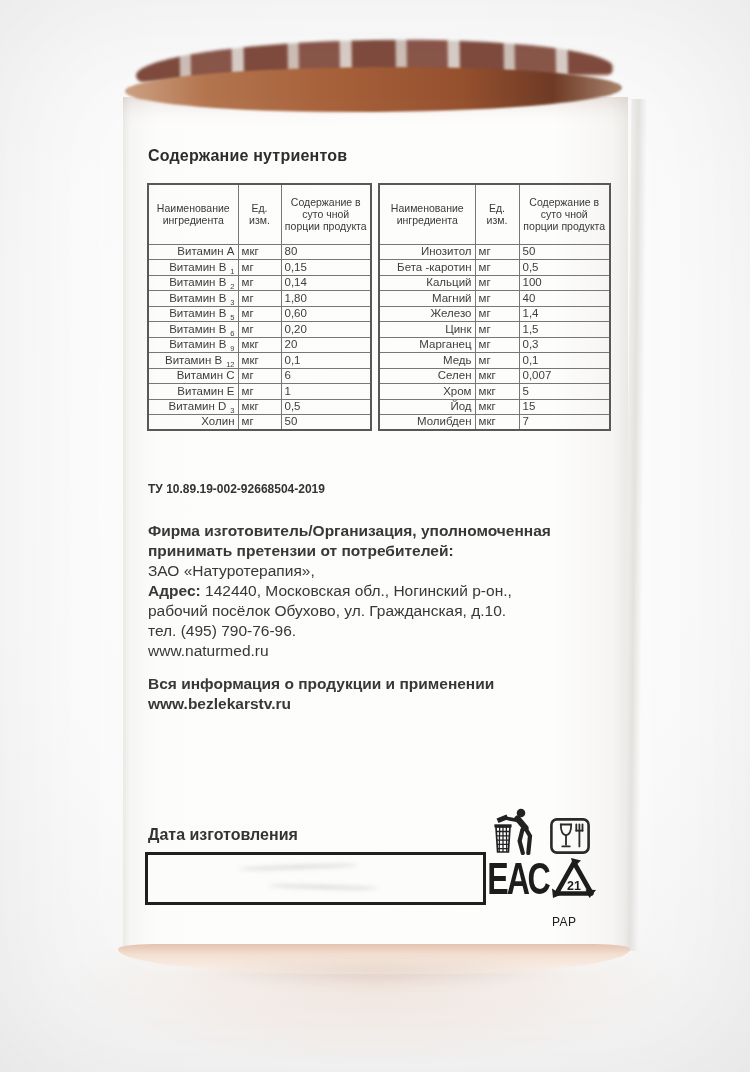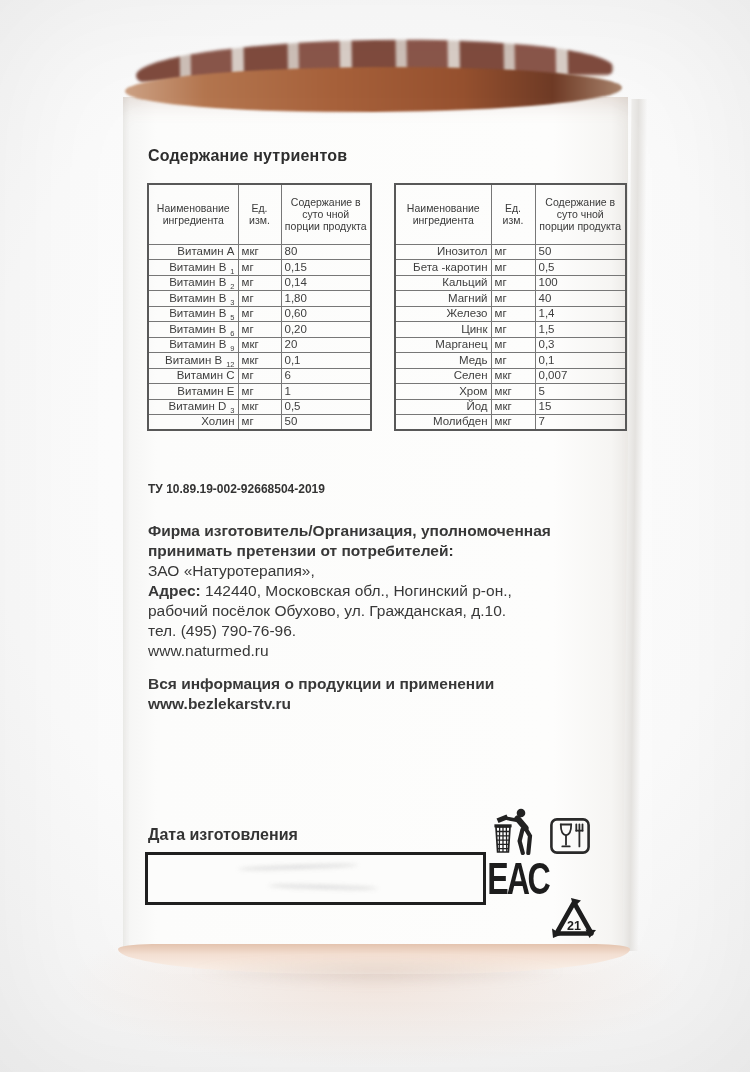--- a/index.html
+++ b/index.html
@@ -57,21 +57,21 @@
     background:radial-gradient(50% 50% at 50% 50%, rgba(160,120,100,.22), rgba(160,120,100,0) 70%);
     filter:blur(5px);
   }
 
   
   .panel *{box-sizing:border-box;}
   .section-title{
     position:absolute;left:25px;top:50px;
     font-size:16px;font-weight:bold;color:#2d2d2d;letter-spacing:.2px;
   }
-  .tables-wrap{position:absolute;left:24px;top:86px;display:flex;gap:22px;}
+  .tables-wrap{position:absolute;left:24px;top:86px;display:flex;gap:6px;}
   table.ing-table{
     border-collapse:collapse;table-layout:fixed;
     border:2px solid #585858;color:#3e3e3e;background:transparent;
   }
   table.ing-table th,table.ing-table td{
     border:1px solid #777;padding:0 3px;overflow:hidden;
   }
   table.ing-table th{
     font-weight:normal;font-size:10.5px;line-height:1.18;text-align:center;
     height:60px;vertical-align:middle;color:#3a3a3a;
@@ -104,21 +104,21 @@
   
   .icon{position:absolute;}
   .trash-icon{left:368px;top:711px;width:42px;height:47px;}
   .glass-icon{left:427px;top:721px;width:40px;height:36px;}
   .eac-mark{
     left:366px;top:760px;width:58px;height:44px;
     display:flex;align-items:center;justify-content:center;
     font-size:35px;font-weight:bold;color:#1d1d1d;letter-spacing:-2px;
     transform:scaleY(1.28) scaleX(0.92);transform-origin:center;
   }
-  .recycle-wrap{left:429px;top:801px;width:44px;height:54px;text-align:left;}
+  .recycle-wrap{left:429px;top:761px;width:44px;height:54px;text-align:left;}
   .recycle-wrap svg{display:block;margin:0 auto;}
   .pap-label{font-size:12px;font-weight:normal;color:#1d1d1d;letter-spacing:.5px;margin-top:17px;}
 </style>
 </head>
 <body>
 
 <div class="scene">
 
   <div class="panel">
 

